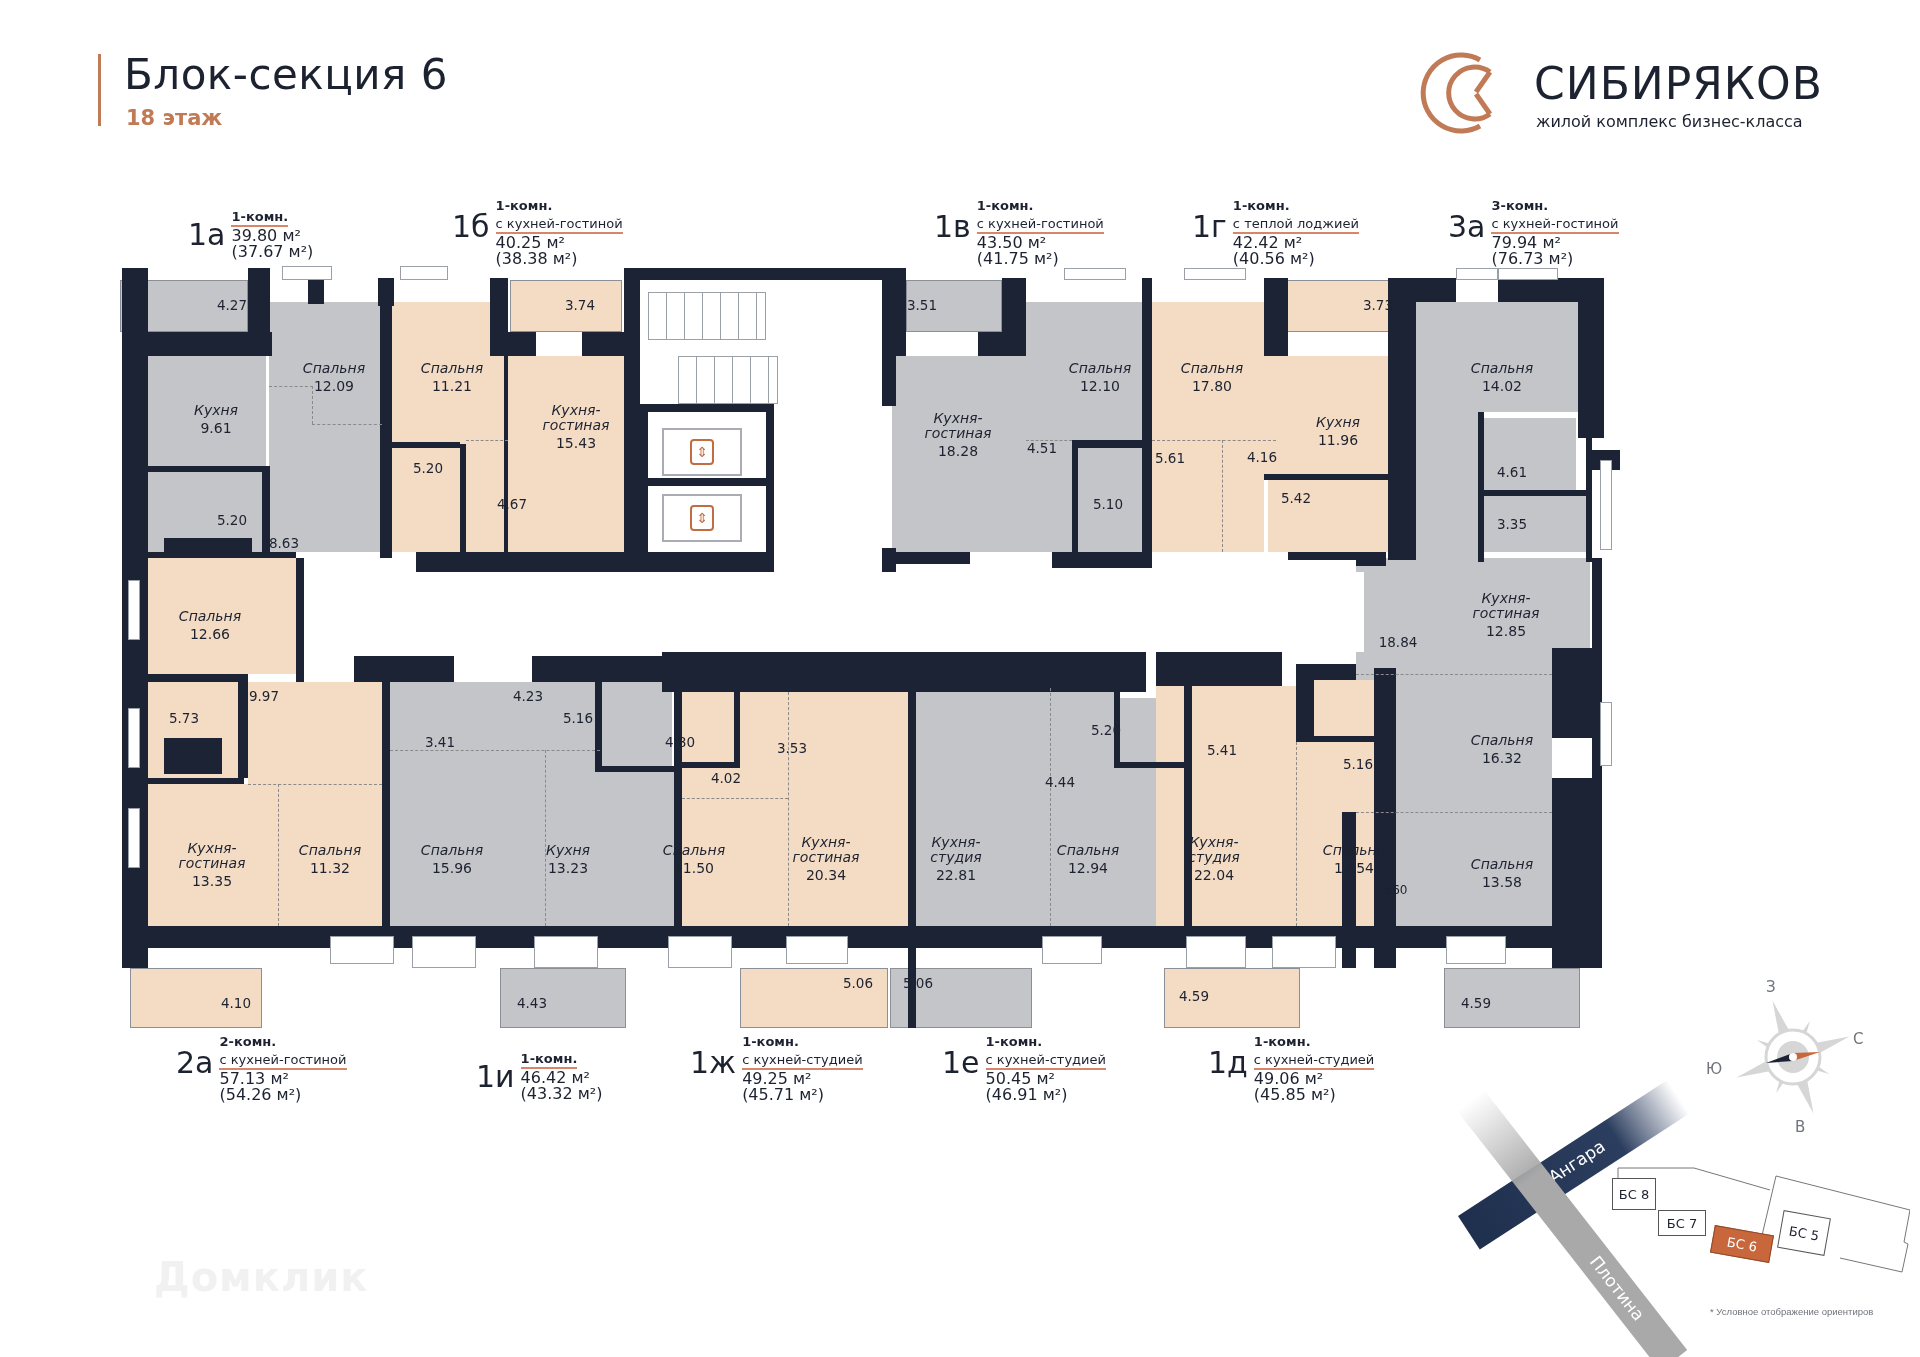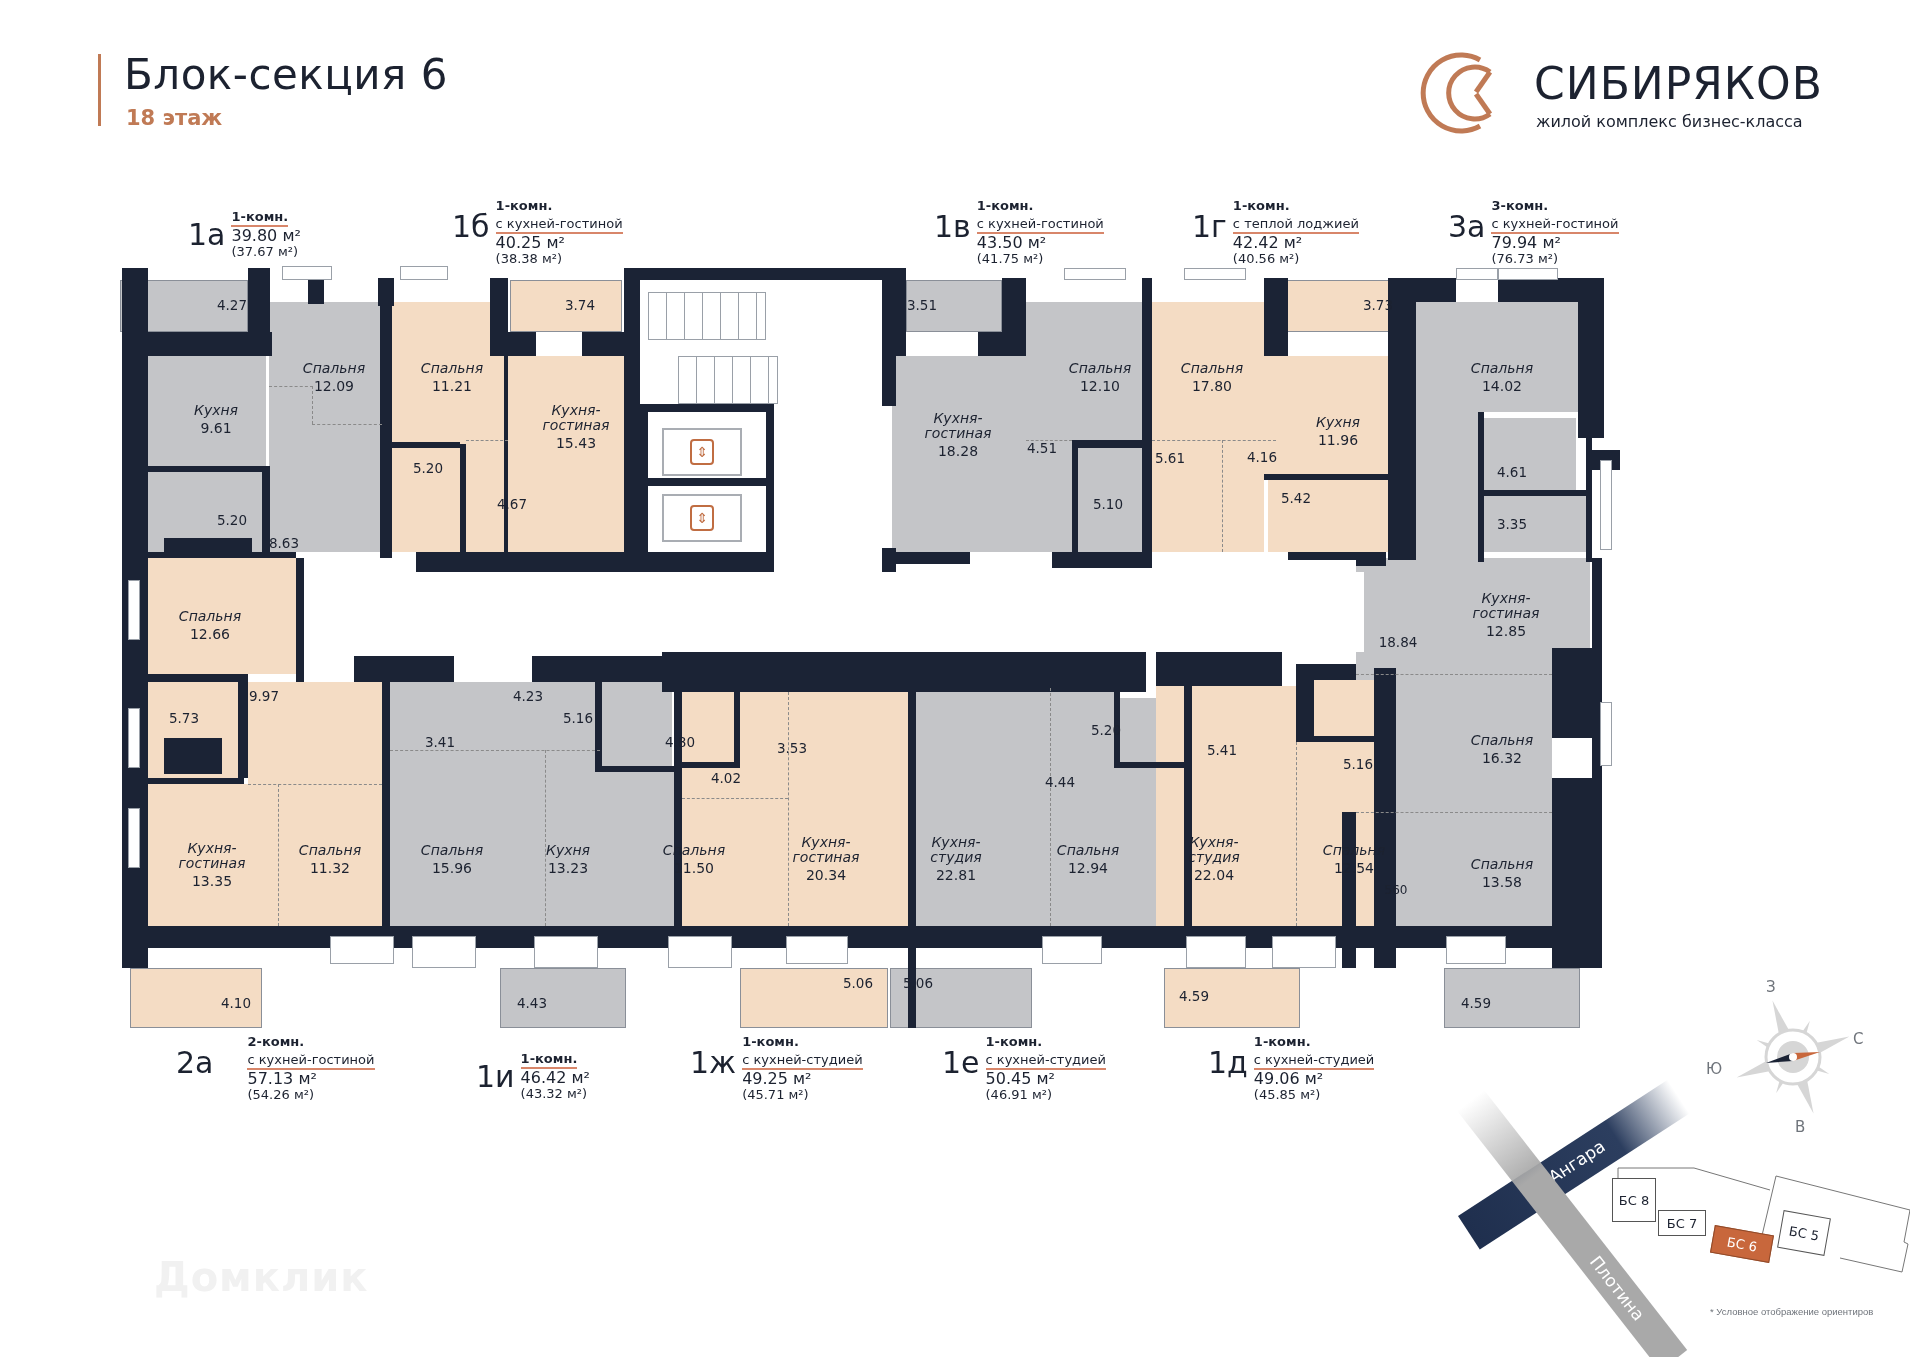--- a/index.html
+++ b/index.html
@@ -12,21 +12,21 @@
   .logo-mark { left:1418px; top:50px; width:96px; height:86px; }
   .logo-name { left:1534px; top:58px; font-size:44px; color:#1c2230; font-family:"DejaVu Sans", sans-serif; letter-spacing:1px; }
   .logo-sub { left:1536px; top:112px; font-size:16px; color:#1c2230; font-family:"DejaVu Sans", sans-serif; }
   
   .apt { position:absolute; display:flex; align-items:flex-start; }
   .apt .code { font-size:30px; font-family:"DejaVu Sans", sans-serif; margin-right:6px; line-height:1; margin-top:14px; color:#1c2230; }
   .apt .info { font-family:"DejaVu Sans", sans-serif; color:#1c2230; }
   .apt .rooms { font-size:13px; font-weight:bold; line-height:15px; }
   .apt .desc { font-size:13px; line-height:15px; border-bottom:2px solid #d8866a; padding-bottom:1px; display:inline-block; }
   .apt .total { font-size:16px; line-height:18px; }
-  .apt .living { font-size:13px; line-height:14px; }
+  .apt .living { font-size:16px; line-height:14px; }
   .apt.nodesc .rooms { border-bottom:2px solid #d8866a; display:inline-block; padding-bottom:1px; }
   
   .plan { left:122px; top:268px; width:1498px; height:700px; }
   .wall { position:absolute; background:#1b2335; }
   .room { position:absolute; }
   .peach { background:#f4dcc4; }
   .grey { background:#c4c5c8; }
   .white { background:#ffffff; }
   .balc { position:absolute; border:1.5px solid #8a8f98; box-sizing:border-box; }
   .rlabel { position:absolute; text-align:center; font-family:"DejaVu Sans", sans-serif; color:#1c2230; transform:translate(-50%,-50%); white-space:nowrap; }
@@ -434,21 +434,21 @@
       <span class="ar">22.04</span>
     </div>
   <div class="rlabel" style="left:1232px;top:592px;">
       <span class="nm">Спальня</span>
       <span class="ar">12.54</span>
     </div>
   <div class="area" style="left:1274px;top:622px;font-size:12px;">560</div>
   <div class="area" style="left:1072px;top:728px;">4.59</div>
 </div>
 
-<div class="apt" style="left:176px;top:1034px;gap:28px;">
+<div class="apt" style="left:176px;top:1034px;">
   <span class="code">2а</span>
   <div class="info">
     <div class="rooms">2-комн.</div>
     <div class="desc">с кухней-гостиной</div>
     <div class="total">57.13 м²</div>
     <div class="living">(54.26 м²)</div>
   </div>
 </div>
 <div class="apt nodesc" style="left:476px;top:1048px;">
   <span class="code">1и</span>
@@ -511,19 +511,19 @@
 <div class="abs" style="left:1470px;top:1102px;width:250px;height:40px;background:linear-gradient(90deg,#1f2f4e 0%,#2c3e5f 70%,rgba(44,62,95,0) 100%);transform:rotate(-33deg);transform-origin:0 0;top:1216px;left:1458px;">
   <span style="position:absolute;left:76px;top:9px;color:#fff;font-size:17px;font-family:'DejaVu Sans',sans-serif;">р. Ангара</span>
 </div>
 <div class="abs" style="left:1484px;top:1090px;width:330px;height:34px;background:linear-gradient(90deg,rgba(160,160,160,0) 0%,#a9a9a9 30%,#a9a9a9 100%);transform:rotate(52deg);transform-origin:0 0;">
   <span style="position:absolute;left:200px;top:7px;color:#fff;font-size:17px;font-family:'DejaVu Sans',sans-serif;">Плотина</span>
 </div>
 <svg class="abs" style="left:1610px;top:1160px;width:300px;height:140px;" viewBox="0 0 300 140">
   <polyline points="8,22 8,8 84,8 160,30" fill="none" stroke="#777" stroke-width="1"></polyline>
   <polyline points="150,84 166,16 300,50 294,82 298,84 292,112 230,98" fill="none" stroke="#777" stroke-width="1"></polyline>
 </svg>
-<div class="bs" style="left:1612px;top:1178px;width:44px;height:44px;">БС 8</div>
+<div class="bs" style="left:1612px;top:1178px;width:44px;height:32px;">БС 8</div>
 <div class="bs" style="left:1658px;top:1210px;width:48px;height:26px;">БС 7</div>
 <div class="bs active" style="left:1712px;top:1230px;width:60px;height:28px;transform:rotate(10deg);">БС 6</div>
 <div class="bs" style="left:1780px;top:1214px;width:48px;height:38px;transform:rotate(10deg);">БС 5</div>
 <div class="abs note">* Условное отображение ориентиров</div>
 
 <div class="abs wm">Домклик</div>
 
 </body></html>

